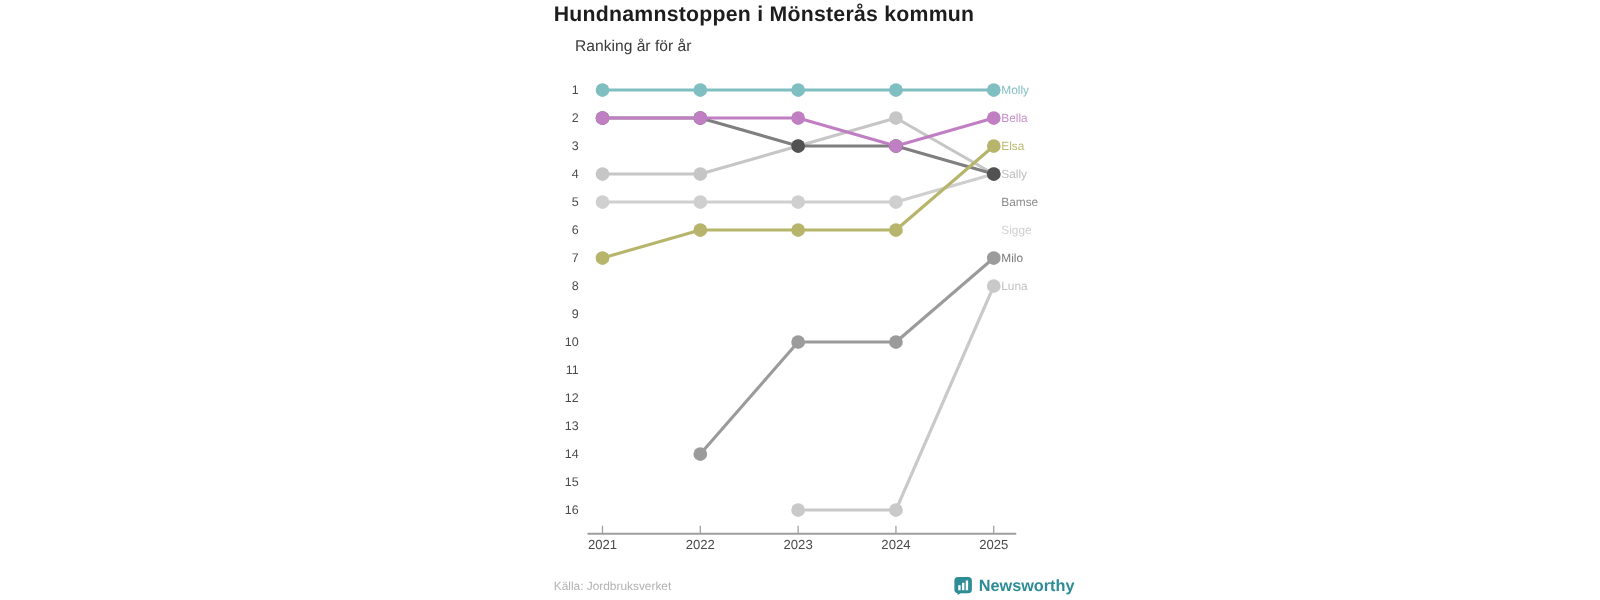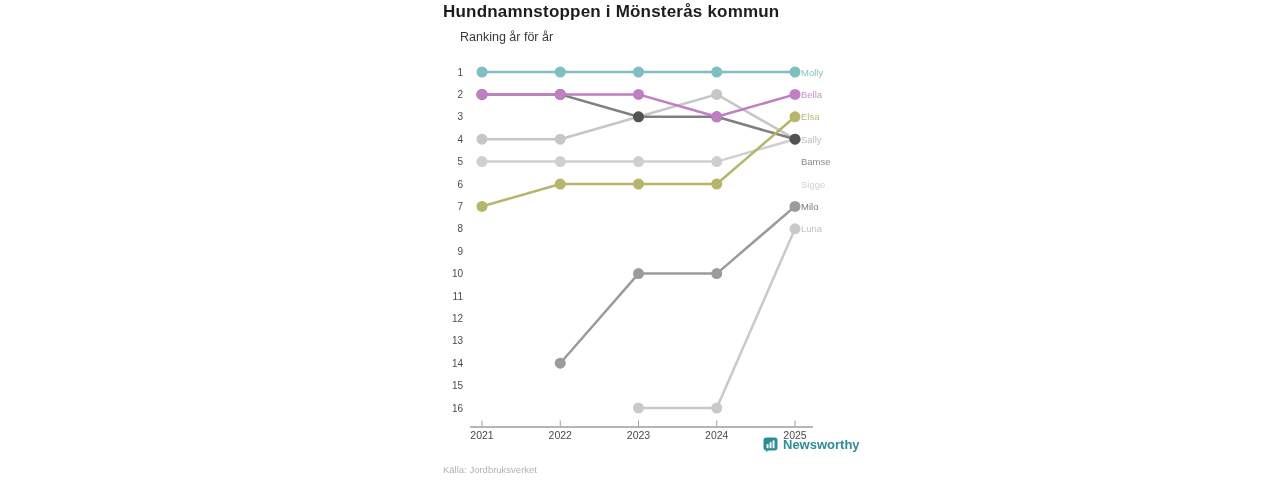--- a/index.html
+++ b/index.html
@@ -19,21 +19,21 @@
   #bump-chart { position:absolute; left:440px; top:55px; }
   #bump-chart text { font-family:"Liberation Sans", sans-serif; }
   .ytick { font-size:10px; }
   .xtick { font-size:10.5px; }
   .slabel { font-size:9.5px; }
   .source {
     position:absolute; left:443px; top:464px;
     font-size:9.5px; color:#b3b3b3; white-space:nowrap;
   }
   .brand {
-    position:absolute; left:763px; top:437px;
+    position:absolute; left:763px; top:461px;
     display:flex; align-items:center; gap:5px;
   }
   .brand-text { font-size:13px; font-weight:600; white-space:nowrap; }
 </style>
 </head>
 <body>
 
 <div class="canvas">
   <div class="title">Hundnamnstoppen i Mönsterås kommun</div>
   <div class="subtitle">Ranking år för år</div>

